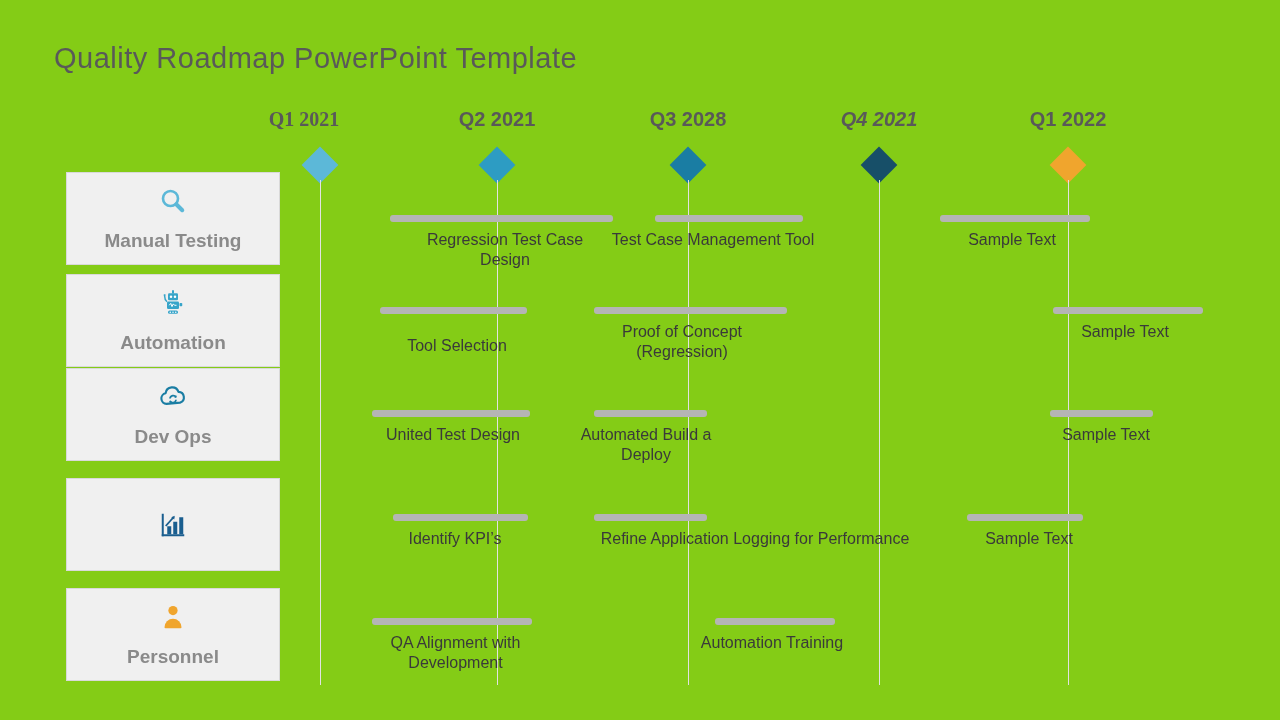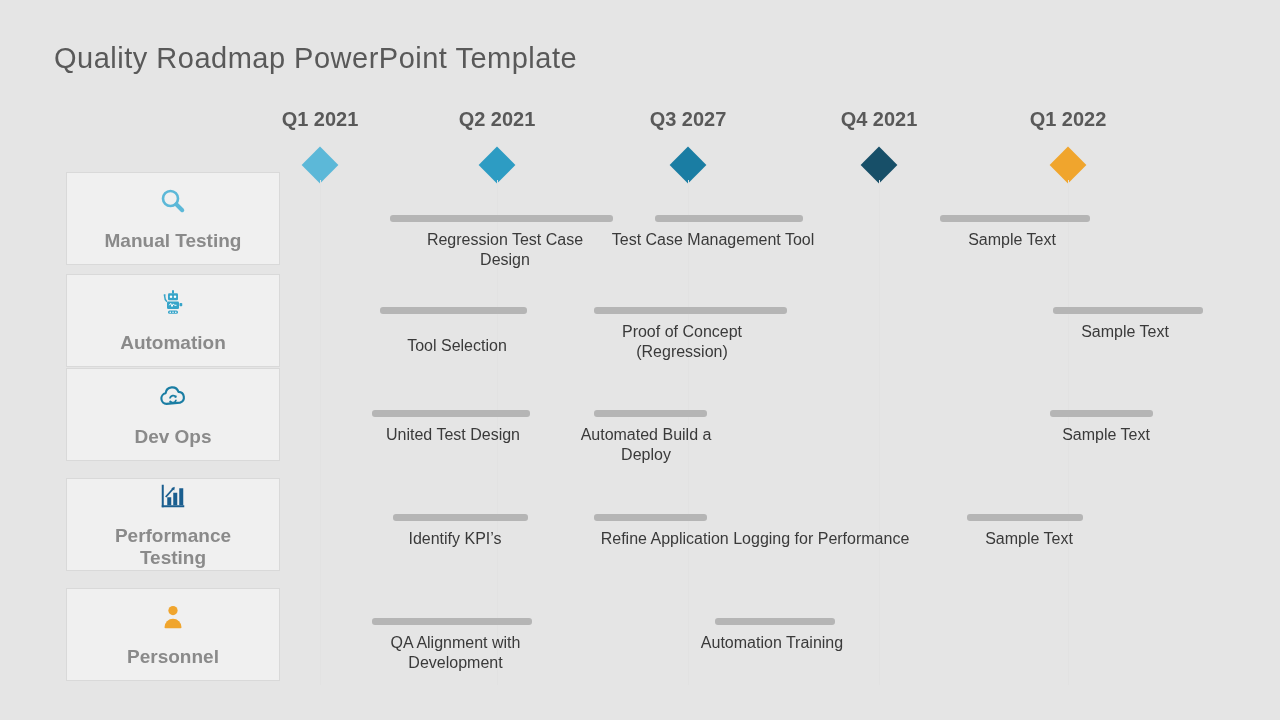--- a/index.html
+++ b/index.html
@@ -1,17 +1,17 @@
 <!DOCTYPE html>
 <html><head>
 <meta charset="utf-8">
 <style>
   html,body{margin:0;padding:0;background:#fff;}
   .slide{
-    position:relative;width:1280px;height:720px;background:#e5e5e5;
+    position:relative;width:1280px;height:720px;background:#84cc16;
     font-family:"Liberation Sans",sans-serif;overflow:hidden;
   }
   .title{
     position:absolute;left:54px;top:42px;font-size:29px;font-weight:400;
     color:#595959;letter-spacing:0.5px;margin:0;
   }
   .quarter-label{
     position:absolute;top:108px;transform:translateX(-50%);
     font-size:20px;font-weight:700;color:#595959;white-space:nowrap;
   }
@@ -36,30 +36,30 @@
   .task-label{
     position:absolute;font-size:16px;color:#3a3a3a;text-align:center;line-height:1.25;
   }
 </style>
 </head>
 <body>
 
 <div class="slide" id="slide">
   <h1 class="title">Quality Roadmap PowerPoint Template</h1>
   <div id="timeline">
-      <div class="quarter-label" style="left: 320px;">Q1 2021</div>
+      <div class="quarter-label" style="left: 304px; font-family: Liberation Serif, serif;">Q1 2021</div>
       <div class="diamond" style="left: 320px; background: rgb(92, 184, 216);"></div>
       <div class="vline" style="left: 320px;"></div>
       <div class="quarter-label" style="left: 497px;">Q2 2021</div>
       <div class="diamond" style="left: 497px; background: rgb(45, 156, 195);"></div>
       <div class="vline" style="left: 497px;"></div>
-      <div class="quarter-label" style="left: 688px;">Q3 2027</div>
+      <div class="quarter-label" style="left: 688px;">Q3 2028</div>
       <div class="diamond" style="left: 688px; background: rgb(26, 125, 163);"></div>
       <div class="vline" style="left: 688px;"></div>
-      <div class="quarter-label" style="left: 879px;">Q4 2021</div>
+      <div class="quarter-label" style="left: 879px; font-style: italic;">Q4 2021</div>
       <div class="diamond" style="left: 879px; background: rgb(23, 79, 104);"></div>
       <div class="vline" style="left: 879px;"></div>
       <div class="quarter-label" style="left: 1068px;">Q1 2022</div>
       <div class="diamond" style="left: 1068px; background: rgb(240, 165, 45);"></div>
       <div class="vline" style="left: 1068px;"></div>
     </div>
   <div id="sidebar">
       <div class="cat-box" style="top: 172px;">
         <span>
           <svg class="cat-icon" viewBox="0 0 24 24">
@@ -110,21 +110,20 @@
               <rect x="3" y="3" width="1.6" height="18"></rect>
               <rect x="3" y="19.4" width="18" height="1.6"></rect>
               <rect x="7.4" y="13" width="3.2" height="6.4"></rect>
               <rect x="12.2" y="9.4" width="3.2" height="10"></rect>
               <rect x="17" y="5.8" width="3.2" height="13.6"></rect>
               <path d="M6.2 12.8 L12.6 5.6" stroke="#1a5e8f" stroke-width="1.5" fill="none"></path>
               <path d="M13.4 4.6 l-0.4 3 -2.4 -1.8 z"></path>
             </g>
           </svg>
         </span>
-        <div class="cat-label">Performance Testing</div>
       </div>
       <div class="cat-box" style="top: 588px;">
         <span>
           <svg class="cat-icon" viewBox="0 0 24 24">
             <g fill="#f0a52d">
               <circle cx="12" cy="6.8" r="3.7"></circle>
               <path d="M5.2 20.2 a6.8 6.8 0 0 1 13.6 0 q0 0.8 -0.8 0.8 h-12 q-0.8 0 -0.8 -0.8 z"></path>
             </g>
           </svg>
         </span>

